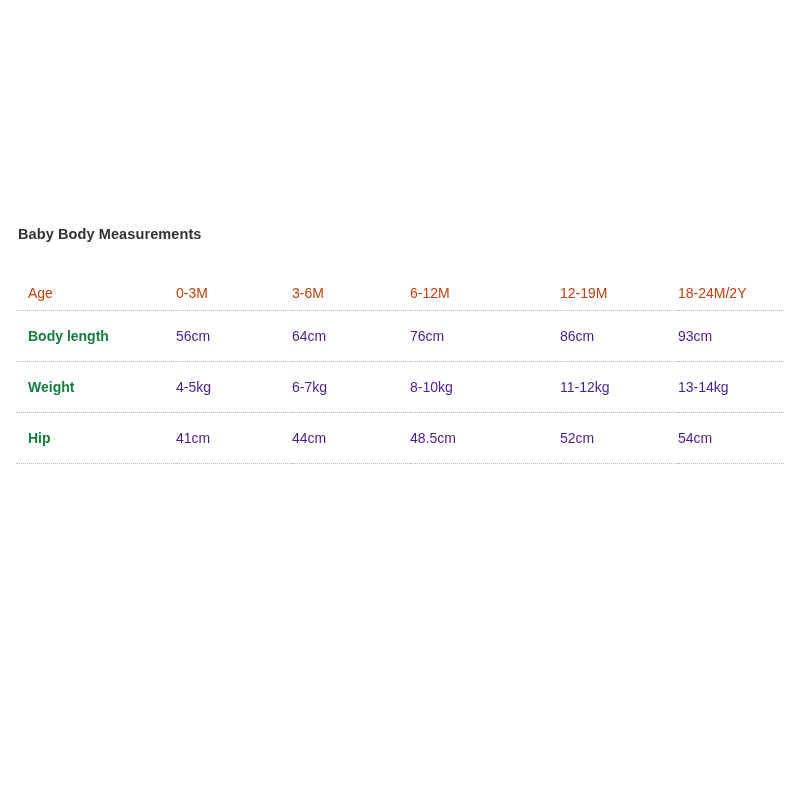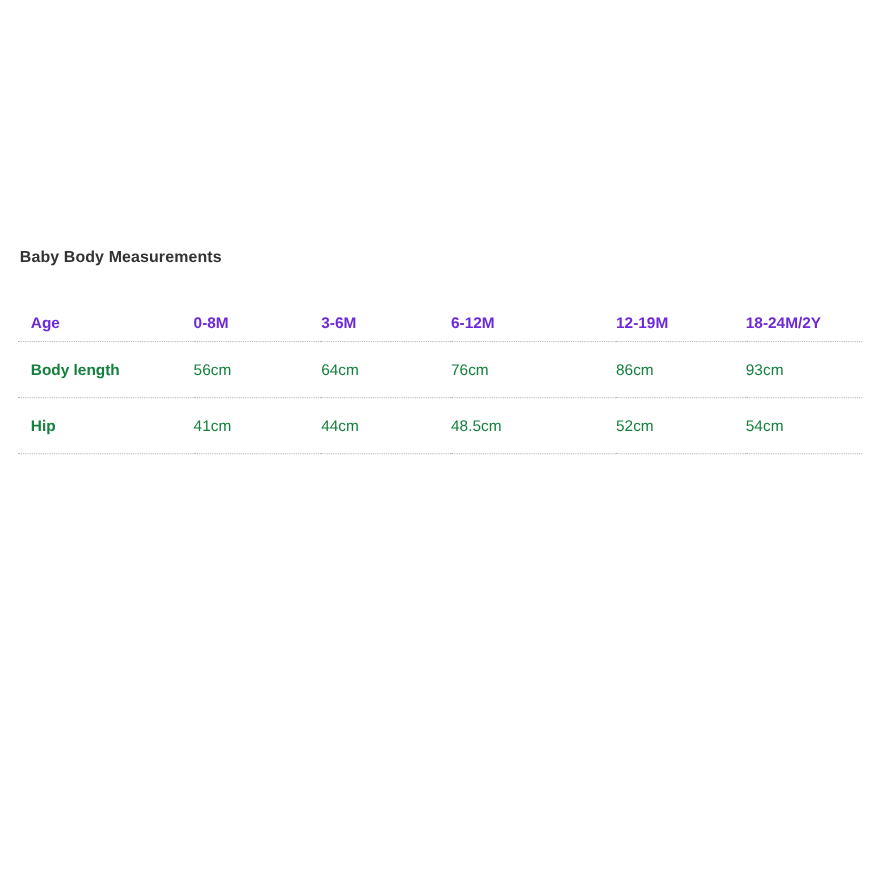--- a/index.html
+++ b/index.html
@@ -47,36 +47,36 @@
   }
   .col-label { width: 160px; }
   .col-v1 { width: 116px; }
   .col-v2 { width: 118px; }
   .col-v3 { width: 150px; }
   .col-v4 { width: 118px; }
   .col-v5 { width: 106px; }
 
   thead th {
     height: 34px;
-    font-weight: bold;
-    color: #6d28d9;
+    font-weight: normal;
+    color: #c2410c;
     font-size: 14px;
     padding-bottom: 13px;
   }
   thead th.head-label { padding-left: 12px; }
 
   tbody tr {
     border-top: 1px dotted #b9b9b9;
   }
   tbody tr:last-child {
     border-bottom: 1px dotted #b9b9b9;
   }
   tbody td {
     height: 50px;
-    color: #15803d;
+    color: #4c1d95;
     font-weight: normal;
   }
   tbody td.row-label {
     font-weight: bold;
     color: #15803d;
     padding-left: 12px;
   }
 </style>
 </head>
 <body>
@@ -91,37 +91,45 @@
         <col class="col-label">
         <col class="col-v1">
         <col class="col-v2">
         <col class="col-v3">
         <col class="col-v4">
         <col class="col-v5">
       </colgroup>
       <thead>
         <tr>
           <th class="head-label">Age</th>
-          <th>0-8M</th>
+          <th>0-3M</th>
           <th>3-6M</th>
           <th>6-12M</th>
           <th>12-19M</th>
           <th>18-24M/2Y</th>
         </tr>
       </thead>
       <tbody>
         <tr>
           <td class="row-label">Body length</td>
           <td>56cm</td>
           <td>64cm</td>
           <td>76cm</td>
           <td>86cm</td>
           <td>93cm</td>
         </tr>
         <tr>
+          <td class="row-label">Weight</td>
+          <td>4-5kg</td>
+          <td>6-7kg</td>
+          <td>8-10kg</td>
+          <td>11-12kg</td>
+          <td>13-14kg</td>
+        </tr>
+        <tr>
           <td class="row-label">Hip</td>
           <td>41cm</td>
           <td>44cm</td>
           <td>48.5cm</td>
           <td>52cm</td>
           <td>54cm</td>
         </tr>
       </tbody>
     </table>
 

